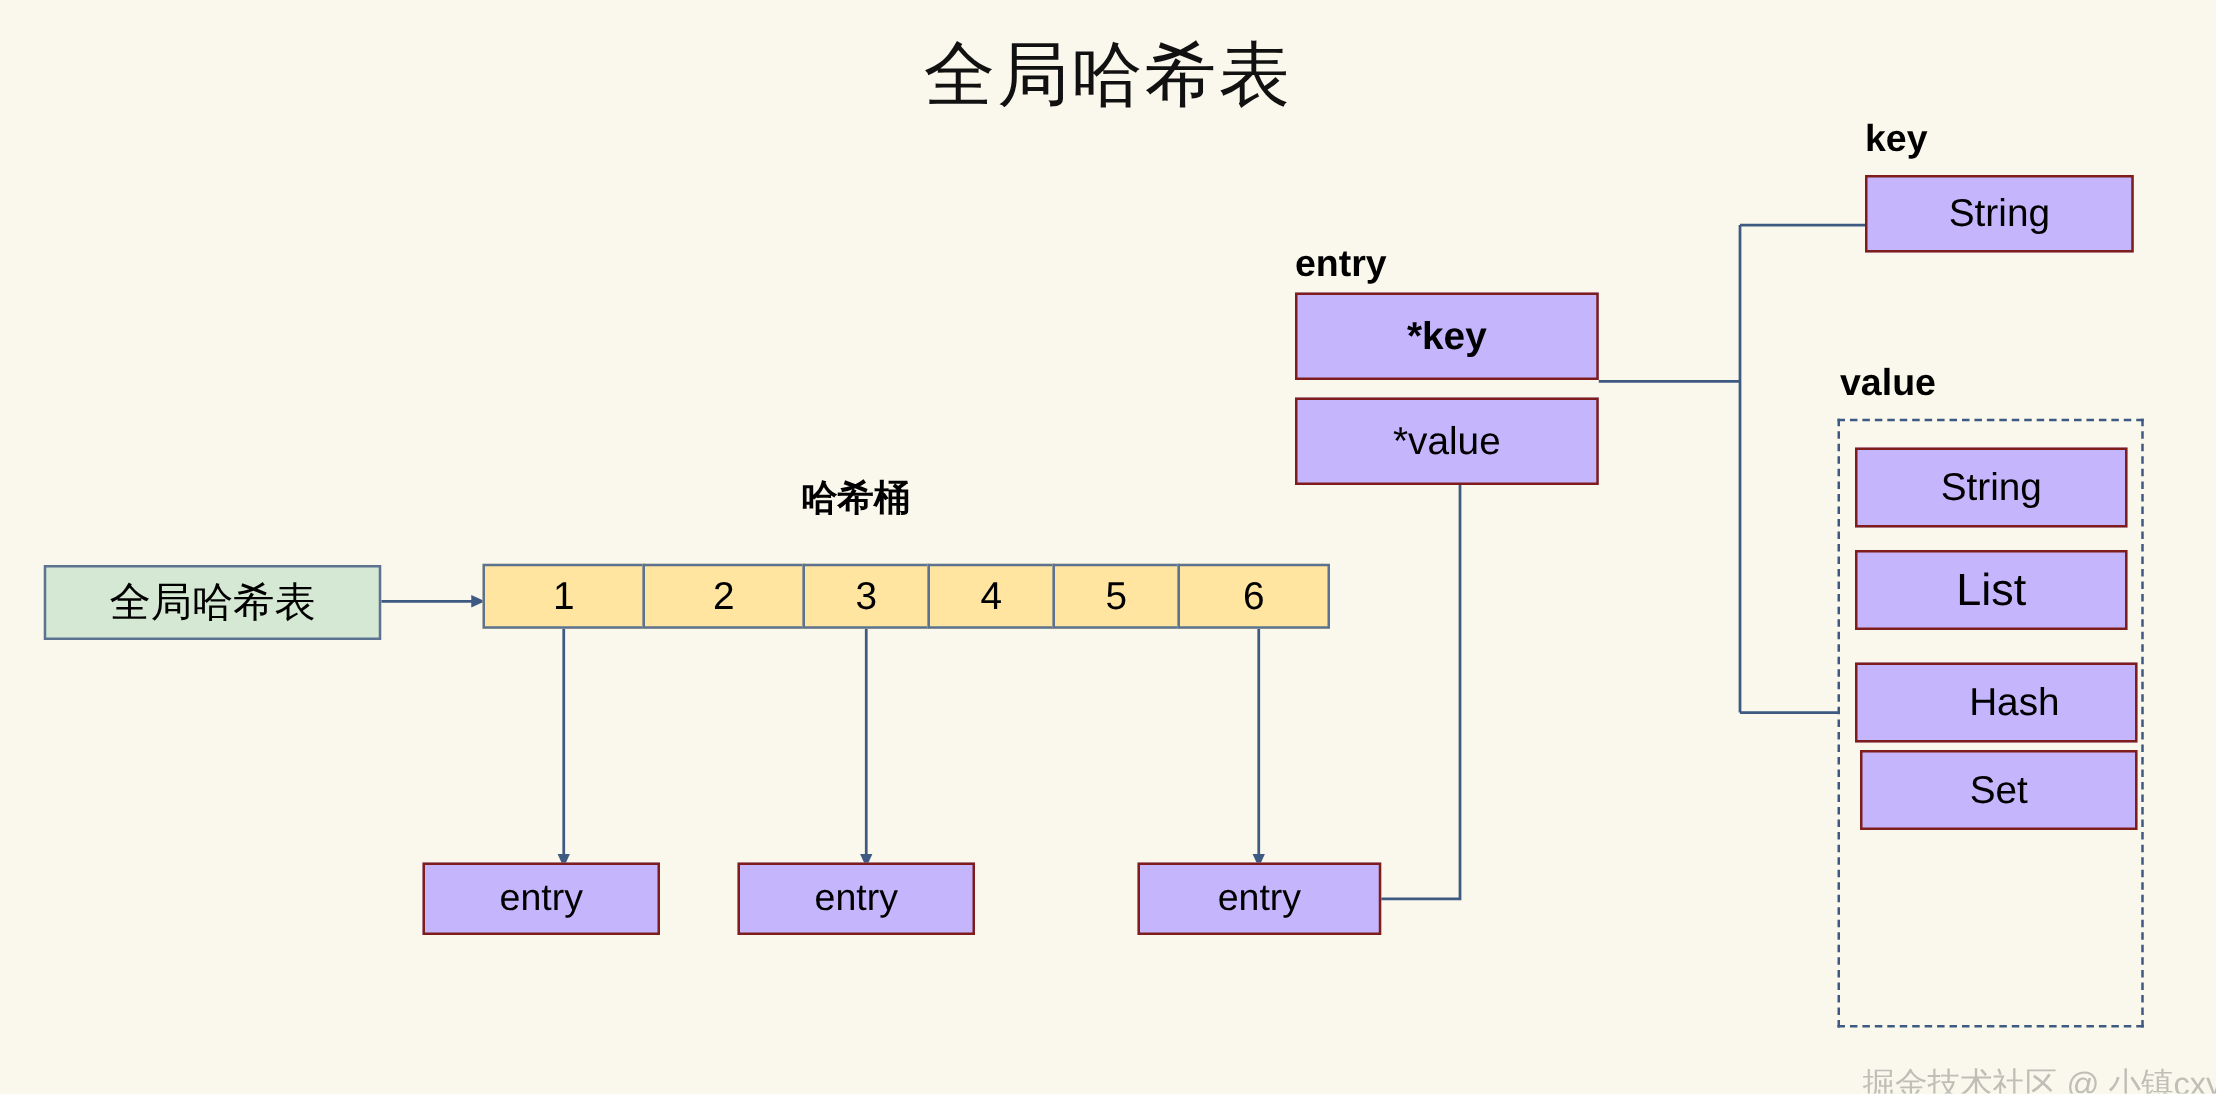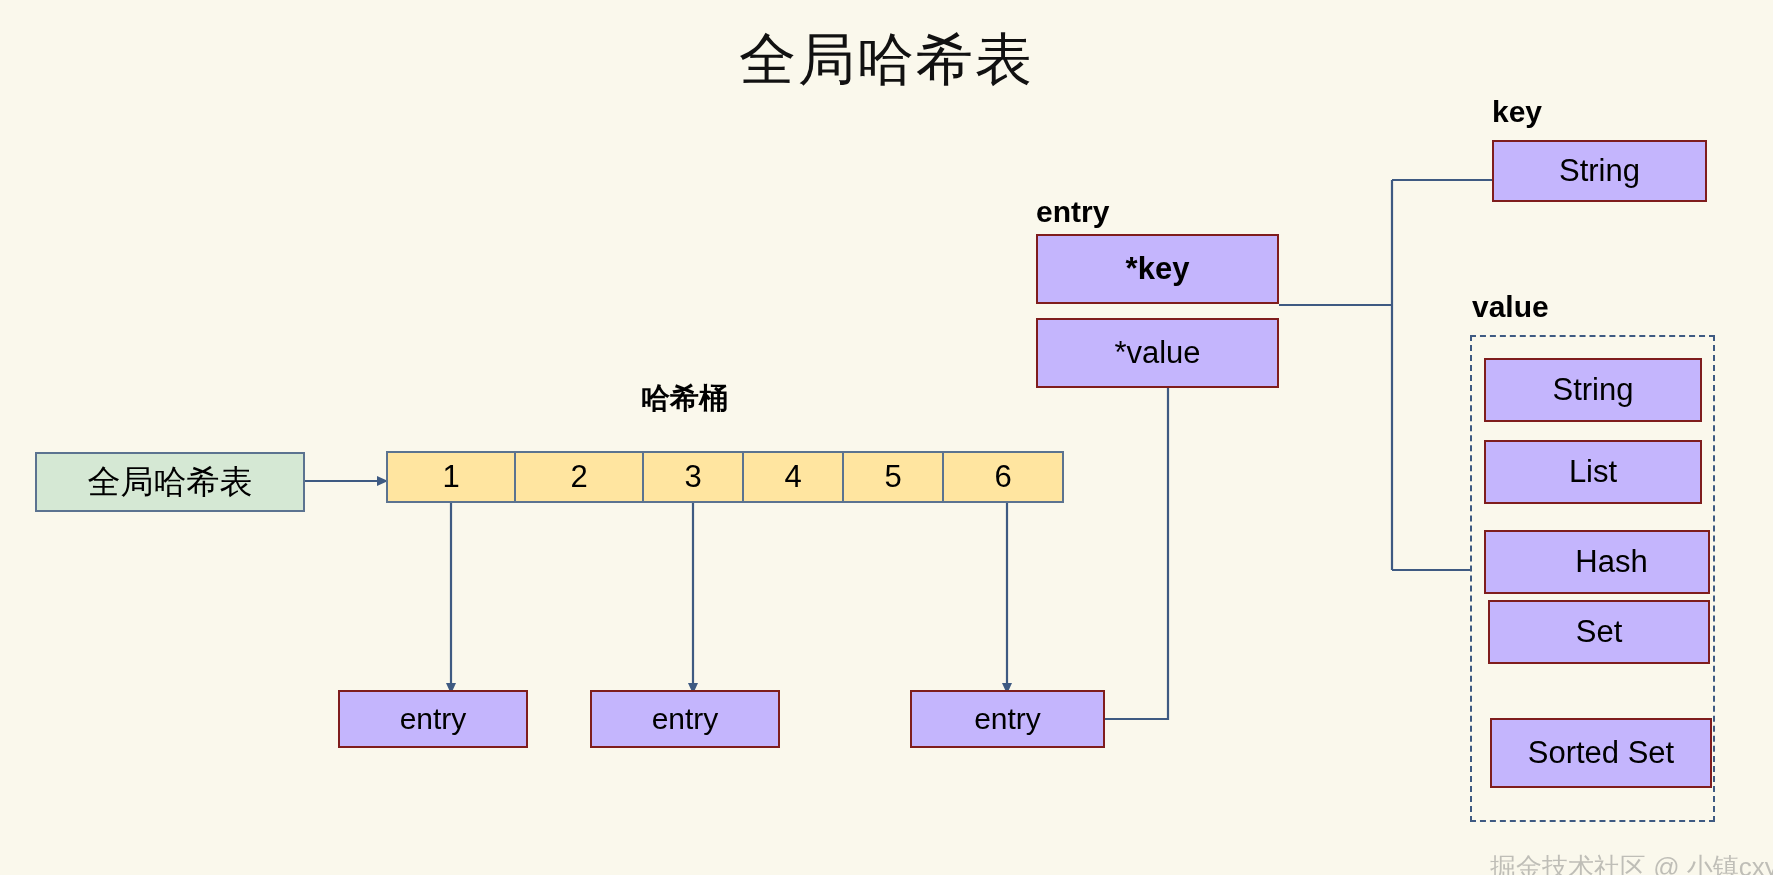--- a/index.html
+++ b/index.html
@@ -143,20 +143,19 @@
   <div class="node" style="left:1036px; top:234px; width:243px; height:70px; font-size:31px;font-weight:bold;">*key</div>
   <div class="node" style="left:1036px; top:318px; width:243px; height:70px; font-size:31px;">*value</div>
 
   <div class="caption" style="left:1492px; top:95px; width:215px; font-size:30px;">key</div>
   <div class="node" style="left:1492px; top:140px; width:215px; height:62px; font-size:31px;">String</div>
 
   <div class="caption" style="left:1472px; top:290px; width:235px; font-size:30px;">value</div>
   <div id="value-group-box" style="left:1470px; top:335px; width:245px; height:487px;"></div>
 
   <div class="node" style="left:1484px; top:358px; width:218px; height:64px; font-size:31px;">String</div>
-  <div class="node" style="left:1484px; top:440px; width:218px; height:64px; font-size:31px;">List</div>
+  <div class="node" style="left:1484px; top:440px; width:218px; height:64px; font-size:36px;">List</div>
   <div class="node" style="left:1484px; top:530px; width:226px; height:64px; font-size:31px;padding-left:29px;">Hash</div>
   <div class="node" style="left:1488px; top:600px; width:222px; height:64px; font-size:31px;">Set</div>
-  <div class="node" style="left:1490px; top:718px; width:222px; height:70px; font-size:31px;">Sorted Set</div>
 
   <div id="watermark" style="left:1490px; top:822px;margin-top:28px;">掘金技术社区 @ 小镇cxy</div>
 
 </div>
 
 </body></html>

